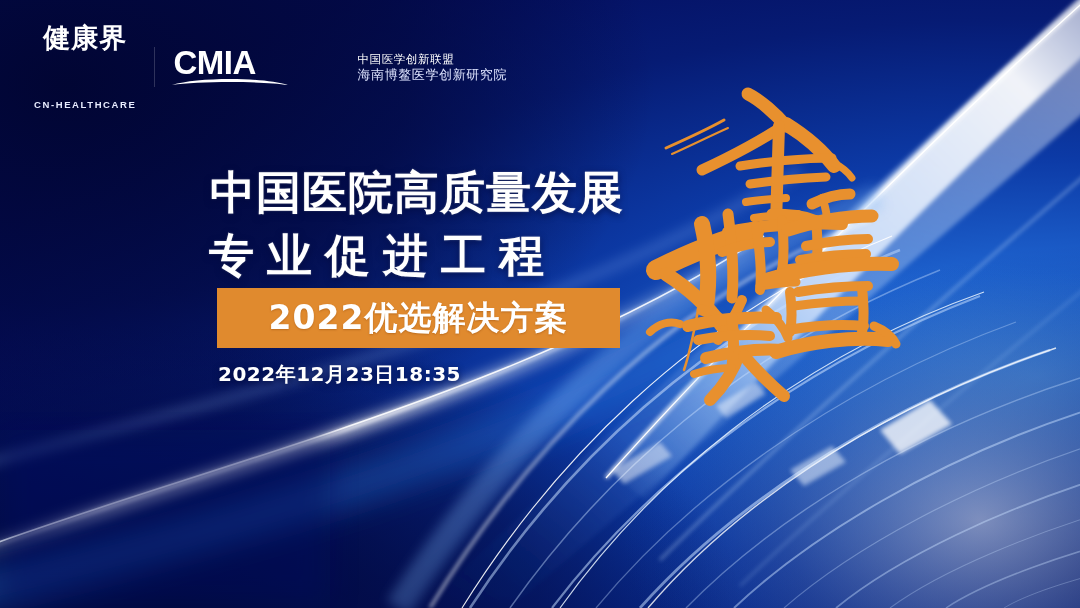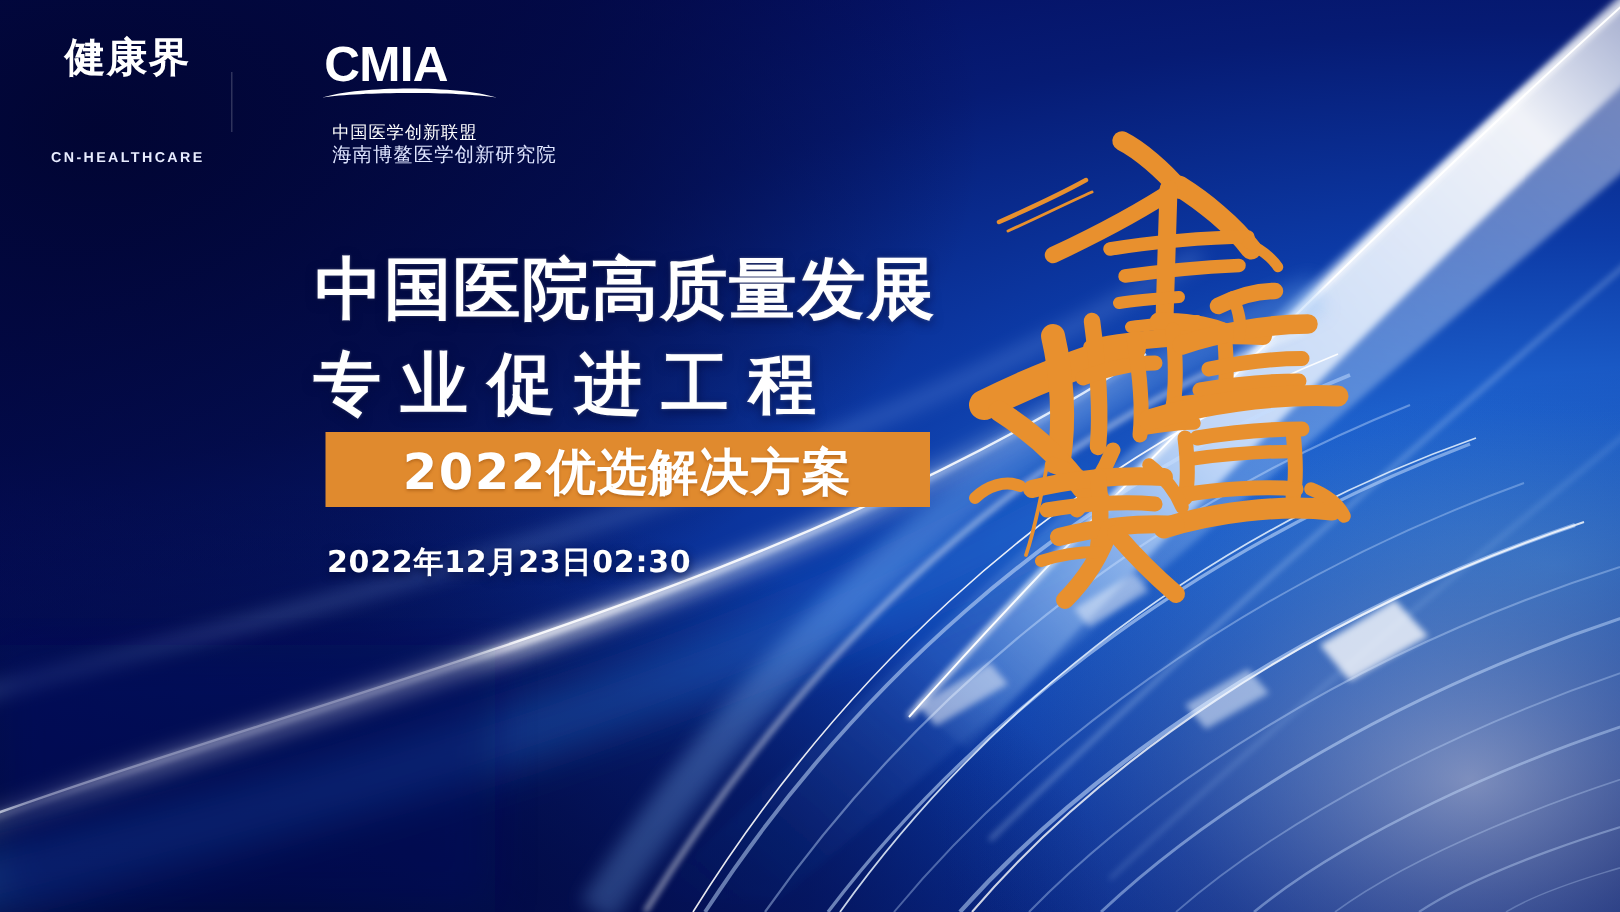--- a/index.html
+++ b/index.html
@@ -46,21 +46,21 @@
   .logo-jkj{display:flex;flex-direction:column;align-items:center;line-height:1;gap:44px;}
   .logo-jkj .cn{
     color:#fff;font-size:27px;font-weight:700;letter-spacing:1px;
     font-family:"DejaVu Sans","Liberation Sans",sans-serif;
   }
   .logo-jkj .en{
     color:#e8ecff;font-size:9.5px;letter-spacing:1.6px;margin-top:5px;font-weight:600;
   }
   .logo-sep{width:1px;height:40px;background:rgba(255,255,255,.18);}
 
-  .logo-cmia{display:flex;align-items:center;gap:9px;flex-direction:column;}
+  .logo-cmia{display:flex;align-items:center;gap:24px;}
   .cmia-mark{position:relative;width:112px;height:46px;}
   .cmia-mark .word{
     position:absolute;left:0;top:0;
     color:#fff;font-size:33px;font-weight:700;letter-spacing:-.5px;
     font-family:"Liberation Sans",sans-serif;
   }
   .cmia-swoosh{position:absolute;left:-2px;bottom:1px;width:118px;height:13px;}
   .cmia-text{display:flex;flex-direction:column;line-height:1.28;padding-top:2px;margin-left:48px;}
   .cmia-text span{
     color:#fff;font-size:11.5px;letter-spacing:.6px;
@@ -76,23 +76,23 @@
     color:#fff;white-space:nowrap;
     font-family:"DejaVu Sans","Liberation Sans",sans-serif;
     font-weight:700;
     text-shadow:0 2px 7px rgba(0,10,60,.75), 0 0 2px rgba(255,255,255,.35);
   }
   .t1{left:210px;top:163px;font-size:45px;letter-spacing:1px;}
   .t2{left:209px;top:226px;font-size:45px;letter-spacing:13px;}
 
   .banner{
     position:absolute;left:217px;top:288px;
-    width:403px;height:50px;
+    width:403px;height:60px;
     background:#e08a2e;
-    display:flex;align-items:flex-end;justify-content:center;
+    display:flex;align-items:center;justify-content:center;
     z-index:6;
   }
   .banner span{
     color:#fff;font-size:33px;font-weight:700;letter-spacing:1px;
     font-family:"DejaVu Sans","Liberation Sans",sans-serif;
     text-shadow:0 1px 2px rgba(120,55,0,.35);
   }
 
   .date{
     position:absolute;left:218px;top:361px;z-index:6;
@@ -257,21 +257,21 @@
 
   <div class="title-block">
     <div class="t-line t1">中国医院高质量发展</div>
     <div class="t-line t2">专业促进工程</div>
   </div>
 
   <div class="banner">
     <span>2022优选解决方案</span>
   </div>
 
-  <div class="date">2022年12月23日02:30</div>
+  <div class="date">2022年12月23日18:35</div>
 
   <div class="callig">
     <svg viewBox="0 0 300 330">
 
       <g>
         <path class="cg-char" d="M112,20 C124,26 140,40 150,52" stroke-width="13"></path>
         <path class="cg-char" d="M150,50 C126,66 96,82 66,96" stroke-width="11"></path>
         <path class="cg-char" d="M150,50 C166,60 186,76 198,92" stroke-width="14"></path>
         <path class="cg-char" d="M104,92 C128,88 168,84 196,84" stroke-width="9"></path>
         <path class="cg-char" d="M114,110 C136,107 168,104 190,103" stroke-width="9"></path>

